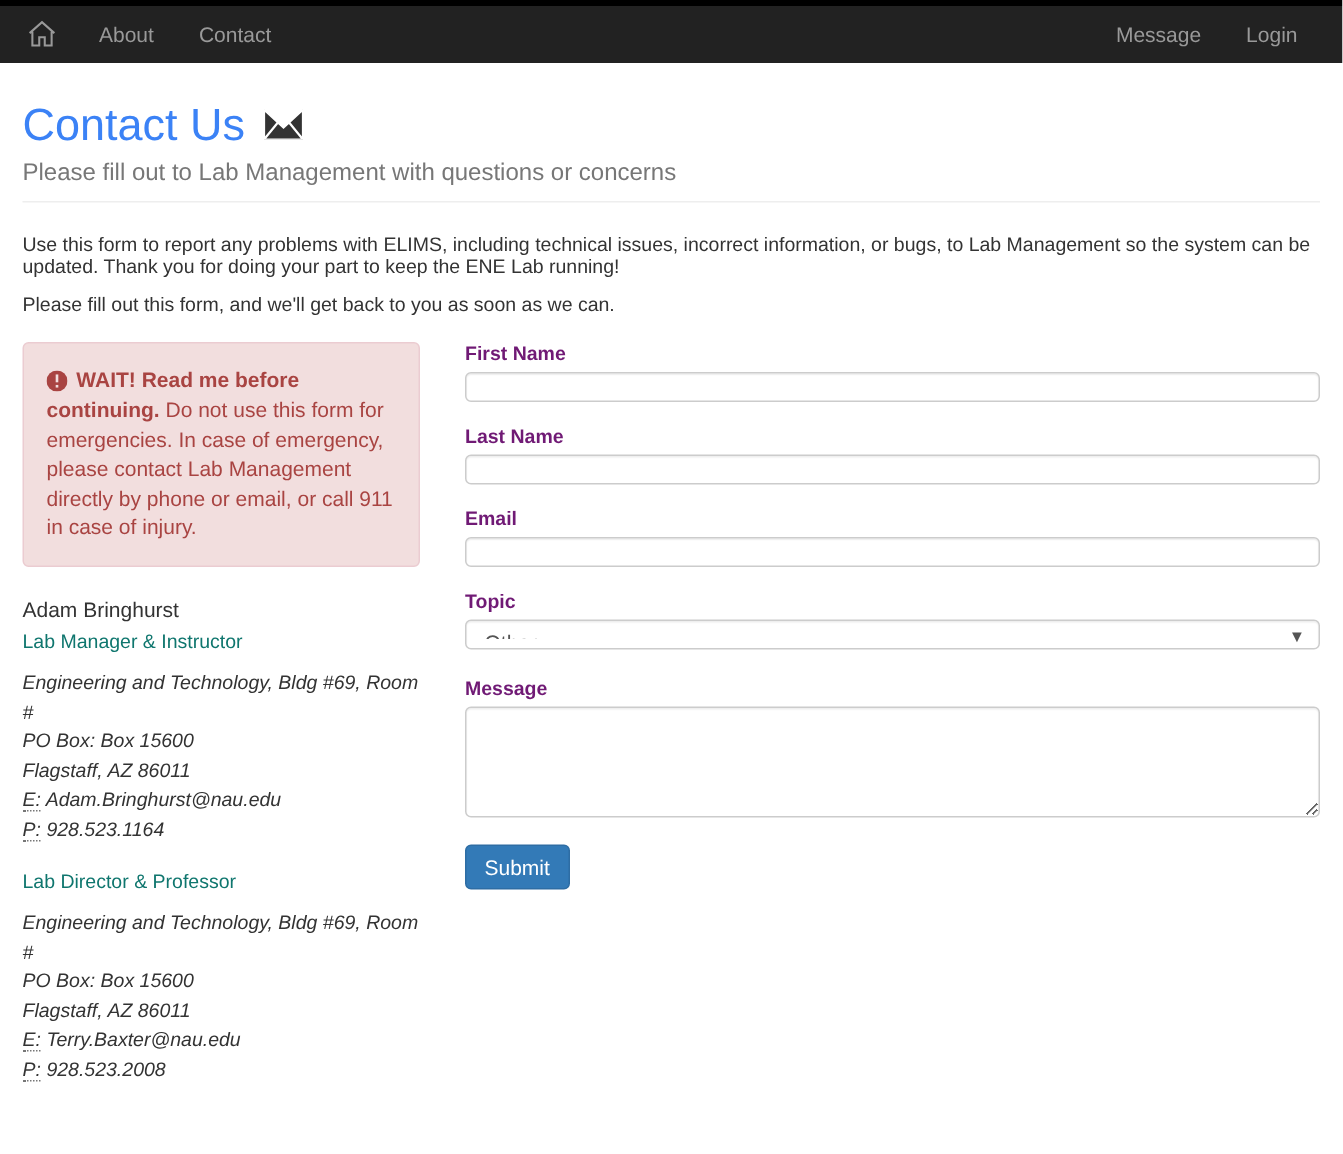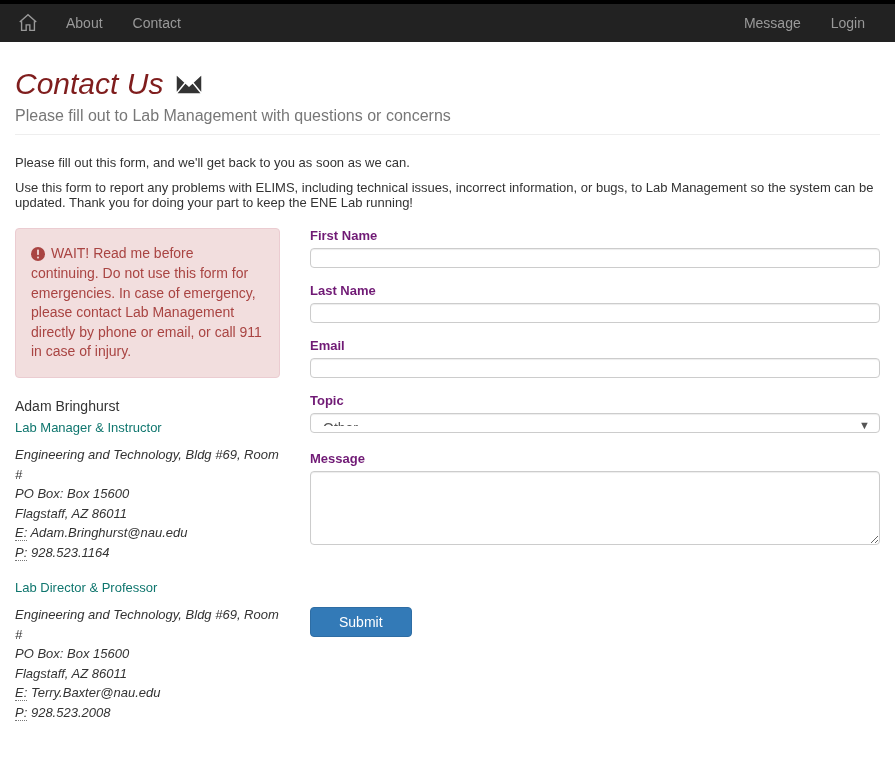--- a/index.html
+++ b/index.html
@@ -5,44 +5,44 @@
     * { box-sizing: border-box; margin: 0; padding: 0; }
     body { font-family: "Helvetica Neue", Helvetica, Arial, sans-serif; font-size: 14px; color: #333; background: #fff; }
     .topbar-wrap { background: #000; height: 4px; }
     .navbar { background: #222; height: 38px; display: flex; align-items: center; padding: 0 15px; justify-content: space-between; gap: 31px; }
     .navbar-left, .navbar-right { display: flex; align-items: center; gap: 0; }
     .nav-link { color: #999; text-decoration: none; padding: 10px 15px; font-size: 14px; cursor: pointer; }
     .home-icon { color: #999; padding: 6px 12px 6px 2px; display: inline-flex; align-items: center; cursor: pointer; }
     .home-icon svg { width: 22px; height: 22px; stroke: #999; fill: none; stroke-width: 1.5; }
     .container { padding: 15px; max-width: 895px; }
     .page-header { border-bottom: 1px solid #eee; padding-bottom: 9px; margin: 10px 0 20px; }
-    .page-title { font-size: 30px; font-weight: 500; color: #7f1d1d; display: flex; align-items: center; gap: 13px; font-style: italic; }
+    .page-title { font-size: 30px; font-weight: 500; color: #3b82f6; display: flex; align-items: center; gap: 13px; }
     .envelope-icon svg { width: 26px; height: 20px; fill: #333; }
     .subtitle { font-size: 16px; color: #777; margin-top: 6px; }
     .intro-text { font-size: 13px; color: #333; margin-bottom: 10px; }
     .row { display: flex; gap: 30px; margin-top: 18px; }
     .col-left { width: 265px; flex-shrink: 0; }
     .col-right { flex: 1; }
     .alert-danger { background: #f2dede; border: 1px solid #ebccd1; color: #a94442; padding: 15px; border-radius: 4px; margin-bottom: 20px; font-size: 14px; line-height: 1.4; }
-    .alert-strong { font-weight: 400; }
+    .alert-strong { font-weight: 700; }
     .alert-icon { display: inline-block; vertical-align: middle; margin-right: 2px; }
     .alert-icon svg { width: 14px; height: 14px; fill: #a94442; vertical-align: -2px; }
     .contact-block { margin-bottom: 18px; }
     .contact-name { font-size: 14px; font-weight: 500; color: #333; margin-bottom: 6px; }
     .contact-role { font-size: 13px; color: #0f766e; margin-bottom: 10px; }
     .contact-line { font-size: 13px; color: #333; line-height: 1.5; font-style: italic; }
     .abbr { border-bottom: 1px dotted #777; cursor: help; }
     .form-group { margin-bottom: 15px; }
     .form-label { display: block; font-weight: 700; font-size: 13px; margin-bottom: 5px; color: #701a75; }
     .form-control { width: 100%; height: 20px; padding: 6px 12px; font-size: 14px; color: #555; background: #fff; border: 1px solid #ccc; border-radius: 4px; box-shadow: inset 0 1px 1px rgba(0,0,0,.075); }
     select.form-control { appearance: none; -webkit-appearance: none; background: #fff; padding-right: 30px; }
     .select-wrap { position: relative; }
     .select-caret { position: absolute; right: 10px; top: 50%; transform: translateY(-50%); pointer-events: none; color: #555; font-size: 11px; }
     textarea.form-control { height: 74px; resize: both; }
-    .btn-primary { background: #337ab7; border: 1px solid #2e6da4; color: #fff; padding: 6px 28px; font-size: 14px; border-radius: 4px; cursor: pointer; margin-top: 44px; }
+    .btn-primary { background: #337ab7; border: 1px solid #2e6da4; color: #fff; padding: 6px 12px; font-size: 14px; border-radius: 4px; cursor: pointer; }
   </style>
 </head>
 <body>
 
 <div class="topbar-wrap"></div>
 <nav class="navbar">
   <div class="navbar-left">
     <a class="home-icon">
       <svg viewBox="0 0 24 24">
           <path d="M3 11 L12 3 L21 11 M5 10 V20 H10 V14 H14 V20 H19 V10"></path>
@@ -63,22 +63,22 @@
       <span>Contact Us</span>
       <span class="envelope-icon">
         <svg viewBox="0 0 26 20">
             <path d="M0 0 H26 V20 H0 Z M0 0 L13 12 L26 0 M0 20 L9 9 M26 20 L17 9" fill="#333" stroke="#fff" stroke-width="1.5"></path>
           </svg>
       </span>
     </h1>
     <div class="subtitle">Please fill out to Lab Management with questions or concerns</div>
   </div>
 
+  <p class="intro-text">Use this form to report any problems with ELIMS, including technical issues, incorrect information, or bugs, to Lab Management so the system can be updated. Thank you for doing your part to keep the ENE Lab running!</p>
   <p class="intro-text">Please fill out this form, and we'll get back to you as soon as we can.</p>
-  <p class="intro-text">Use this form to report any problems with ELIMS, including technical issues, incorrect information, or bugs, to Lab Management so the system can be updated. Thank you for doing your part to keep the ENE Lab running!</p>
 
   <div class="row">
     <div class="col-left">
       <div class="alert-danger">
         <span class="alert-icon">
           <svg viewBox="0 0 16 16">
               <circle cx="8" cy="8" r="8"></circle>
               <rect x="7" y="3" width="2" height="6" fill="#f2dede"></rect>
               <rect x="7" y="11" width="2" height="2" fill="#f2dede"></rect>
             </svg>

